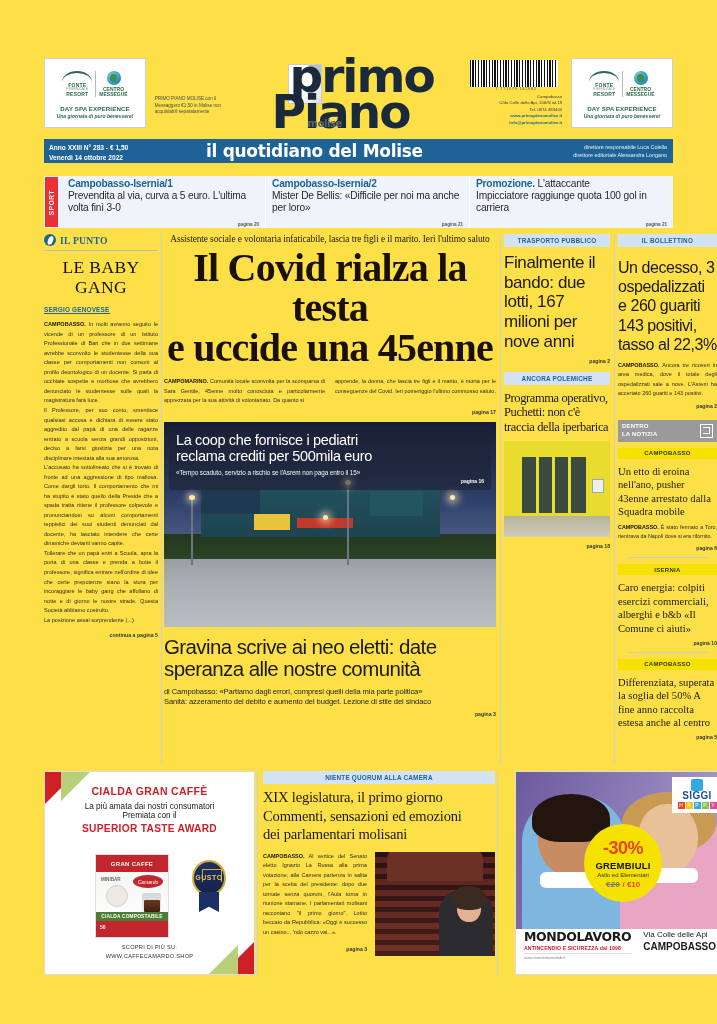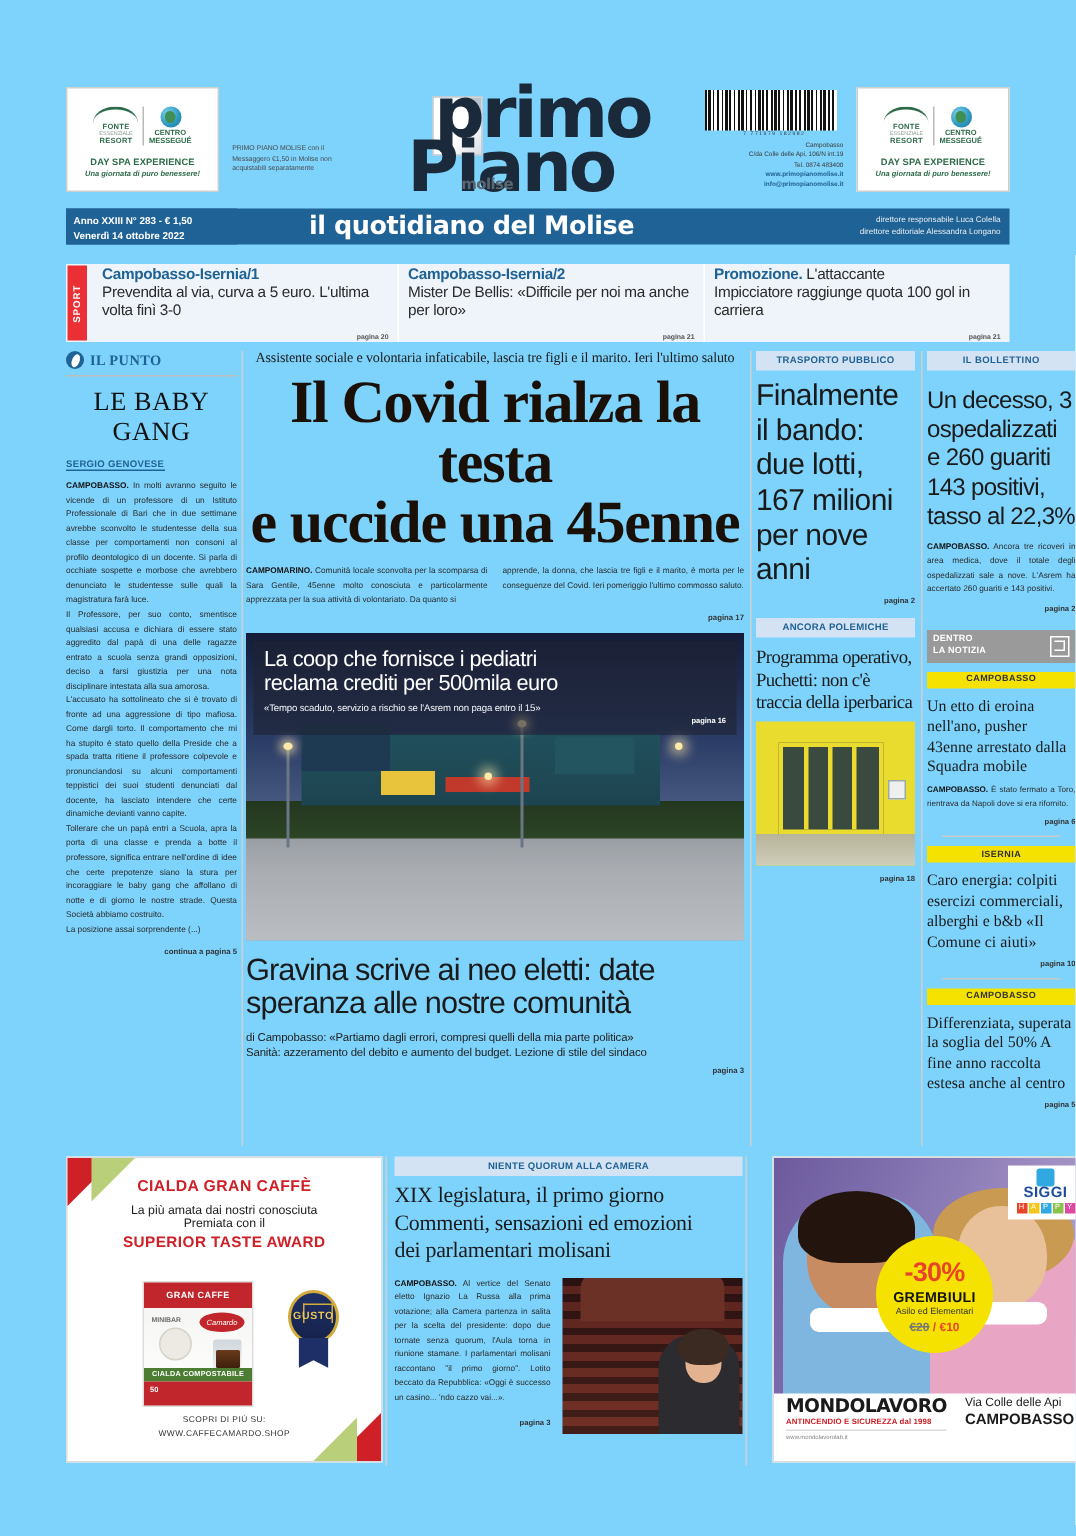--- a/index.html
+++ b/index.html
@@ -5,21 +5,21 @@
   * { box-sizing: border-box; margin: 0; padding: 0; }
   html, body {
     width: 717px; height: 1024px;
     background: #ffffff;
     font-family: "Liberation Sans", sans-serif;
     overflow: hidden;
   }
   .page {
     position: relative;
     width: 717px; height: 1024px;
-    background: #7dd3fc;
+    background: #fde047;
     padding: 0;
   }
 
   
   .masthead {
     position: absolute;
     left: 44px; top: 58px; width: 629px; height: 80px;
     display: flex; align-items: flex-start; justify-content: space-between;
   }
   .spa-box {
@@ -218,21 +218,21 @@
   }
   .second-sub { font-size: 7.6px; line-height: 1.38; color: #222; margin-top: 6px; letter-spacing: -.1px;}
 
   
   .col-m3 { position: absolute; left: 460px; top: 0; width: 106px; }
   .sect-blue {
     background: #d3e3f3; color: #1f6295; font-size: 6.4px; font-weight: bold;
     text-align: center; padding: 3px 0; letter-spacing: .2px;
   }
   .m3-head {
-    font-size: 20px; line-height: 1.16; color: #1a1a1a; margin-top: 6px; letter-spacing: -.4px;
+    font-size: 17px; line-height: 1.16; color: #1a1a1a; margin-top: 6px; letter-spacing: -.4px;
   }
   .m3-head.serif { font-family: "Liberation Serif", serif; font-size: 12.5px; line-height: 1.18;}
   .m3-pg { text-align: right; font-size: 5.1px; font-weight: bold; color: #333; margin-top: 6px; }
   .m3-photo { width: 100%; height: 96px; margin-top: 6px; position: relative; overflow: hidden; background:#e9dc2f; }
   .m3-photo .grass { position:absolute;left:0;right:0;bottom:0;height:22%;background:linear-gradient(#b7b49a,#cfcdb8); }
   .m3-photo .door { position:absolute; left:14%; top:14%; width:66%; height:64%; background:#3a4a3f; border:3px solid #e9dc2f;}
   .m3-photo .door i { position:absolute; top:0; bottom:0; width:3px; background:#e9dc2f; }
   .m3-photo .plate { position:absolute; right:6%; top:40%; width:11%; height:14%; background:#eef0ef; border:1px solid #9aa; }
 
   
@@ -348,21 +348,21 @@
   .siggi-logo .happy{display:flex;gap:1px;margin-top:1px;}
   .siggi-logo .happy i{width:7px;height:7px;display:block;font-style:normal;font-size:5px;color:#fff;text-align:center;line-height:7px;}
   .siggi-badge {
     position:absolute; left:68px; top:52px; width:78px;height:78px;border-radius:50%;
     background:#f5e200; display:flex;flex-direction:column;align-items:center;justify-content:center;
   }
   .siggi-badge .p50{font-size:18px;font-weight:bold;color:#e8442a;letter-spacing:-.5px;}
   .siggi-badge .g{font-size:9.5px;font-weight:bold;color:#111;margin-top:1px;letter-spacing:.2px;}
   .siggi-badge .a{font-size:6px;color:#333;margin-top:1px;}
   .siggi-badge .pr{font-size:8px;font-weight:bold;color:#e8442a;margin-top:2px;}
-  .siggi-badge .pr s{color:#777;}
+  .siggi-badge .pr s{color:#777;font-family:Liberation Mono, monospace;}
   .siggi-foot { position:absolute; left:0;right:0;bottom:0;height:45px; background:#fff; display:flex; padding: 0 8px; gap: 12px;}
   .ml-name{font-size:12.5px;font-weight:bold;color:#1a1a1a;letter-spacing:-.4px;font-family:"DejaVu Sans",sans-serif;}
   .ml-sub{font-size:5.2px;font-weight:bold;color:#cf2027;letter-spacing:.1px;margin-top:1px;}
   .ml-web{font-size:4px;color:#888;margin-top:2px;border-top:1px solid #ddd;padding-top:1px;}
   .ml-addr{font-size:8px;color:#1a1a1a;line-height:1.4;}
   .ml-addr b{font-size:10px;font-weight:bold;}
 
   .vline { position:absolute; width:1px; background:#cfcfcf; }
 </style>
 </head>
@@ -605,21 +605,21 @@
     <div class="vline" style="left:213px; top:0; height:206px;"></div>
     <div class="vline" style="left:453px; top:0; height:206px;"></div>
 
     <div class="ad-coffee">
       <div class="corner-tl"></div>
       <div class="corner-tl2"></div>
       <div class="corner-br"></div>
       <div class="corner-br2"></div>
 
       <div class="ad-c1">CIALDA GRAN CAFFÈ</div>
-      <div class="ad-c2">La più amata dai nostri conosciuta</div>
+      <div class="ad-c2">La più amata dai nostri consumatori</div>
       <div class="ad-c3">Premiata con il</div>
       <div class="ad-c4">SUPERIOR TASTE AWARD</div>
 
       <div class="ad-pack">
         <div class="top">GRAN CAFFE</div>
         <div class="minibar">MINIBAR</div>
         <div class="brand">Camardo</div>
         <div class="pod"></div>
         <div class="cup"></div>
         <div class="green">CIALDA COMPOSTABILE</div>

